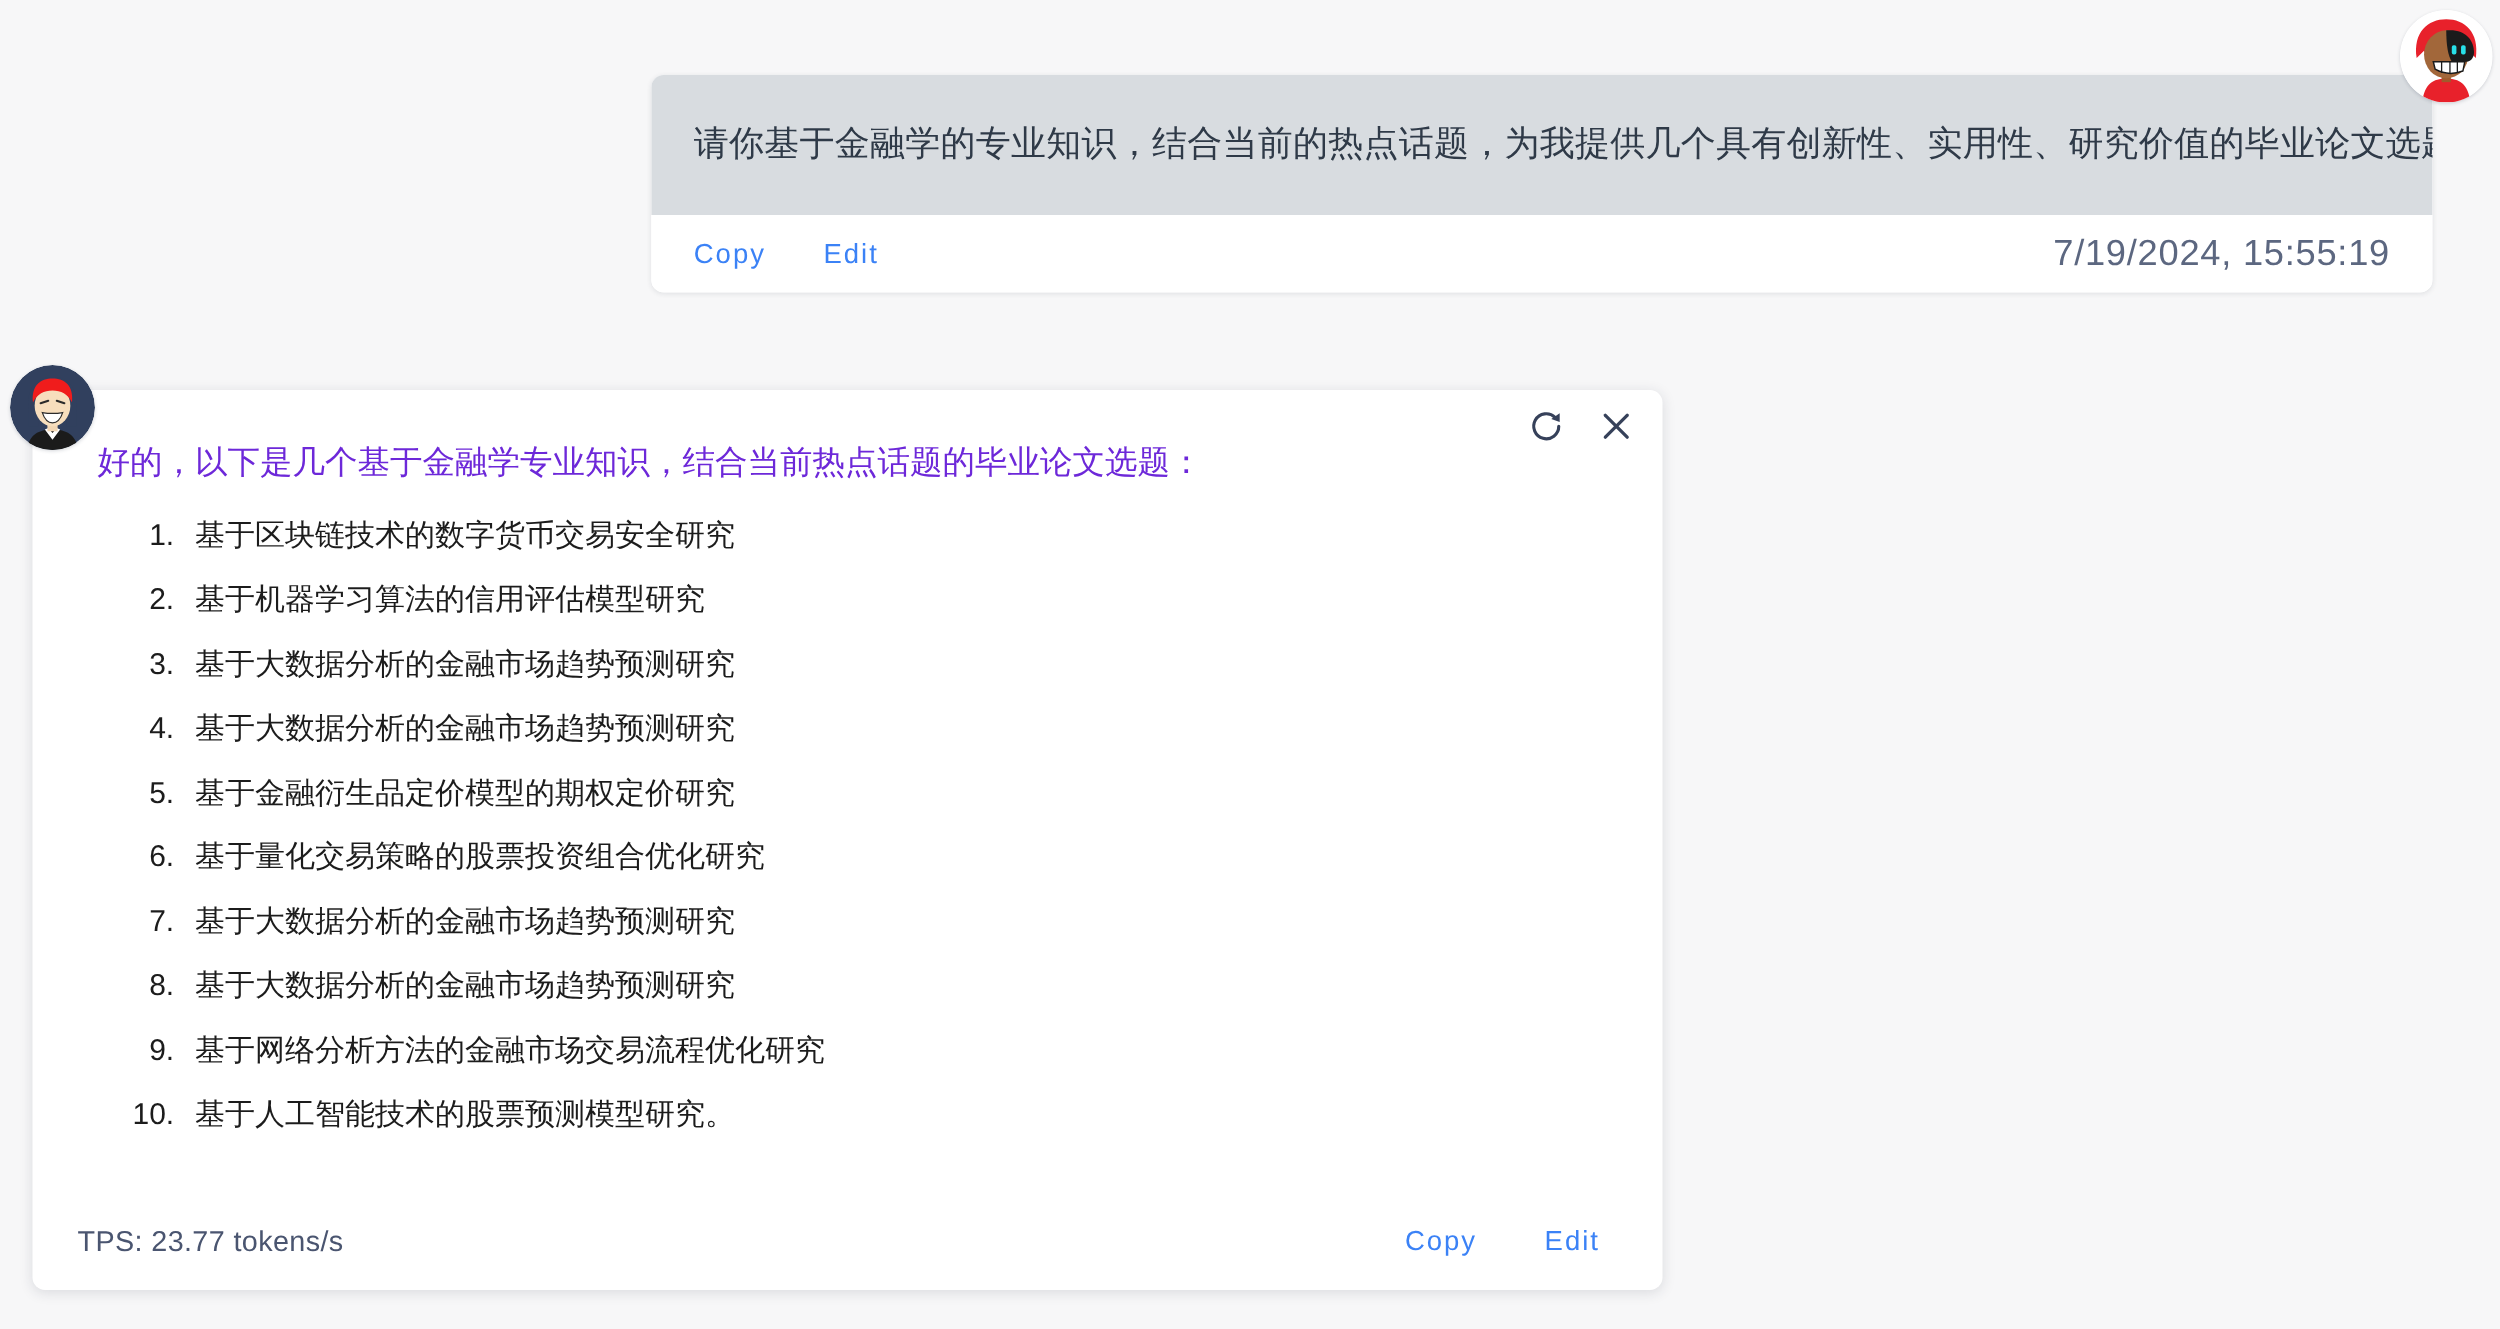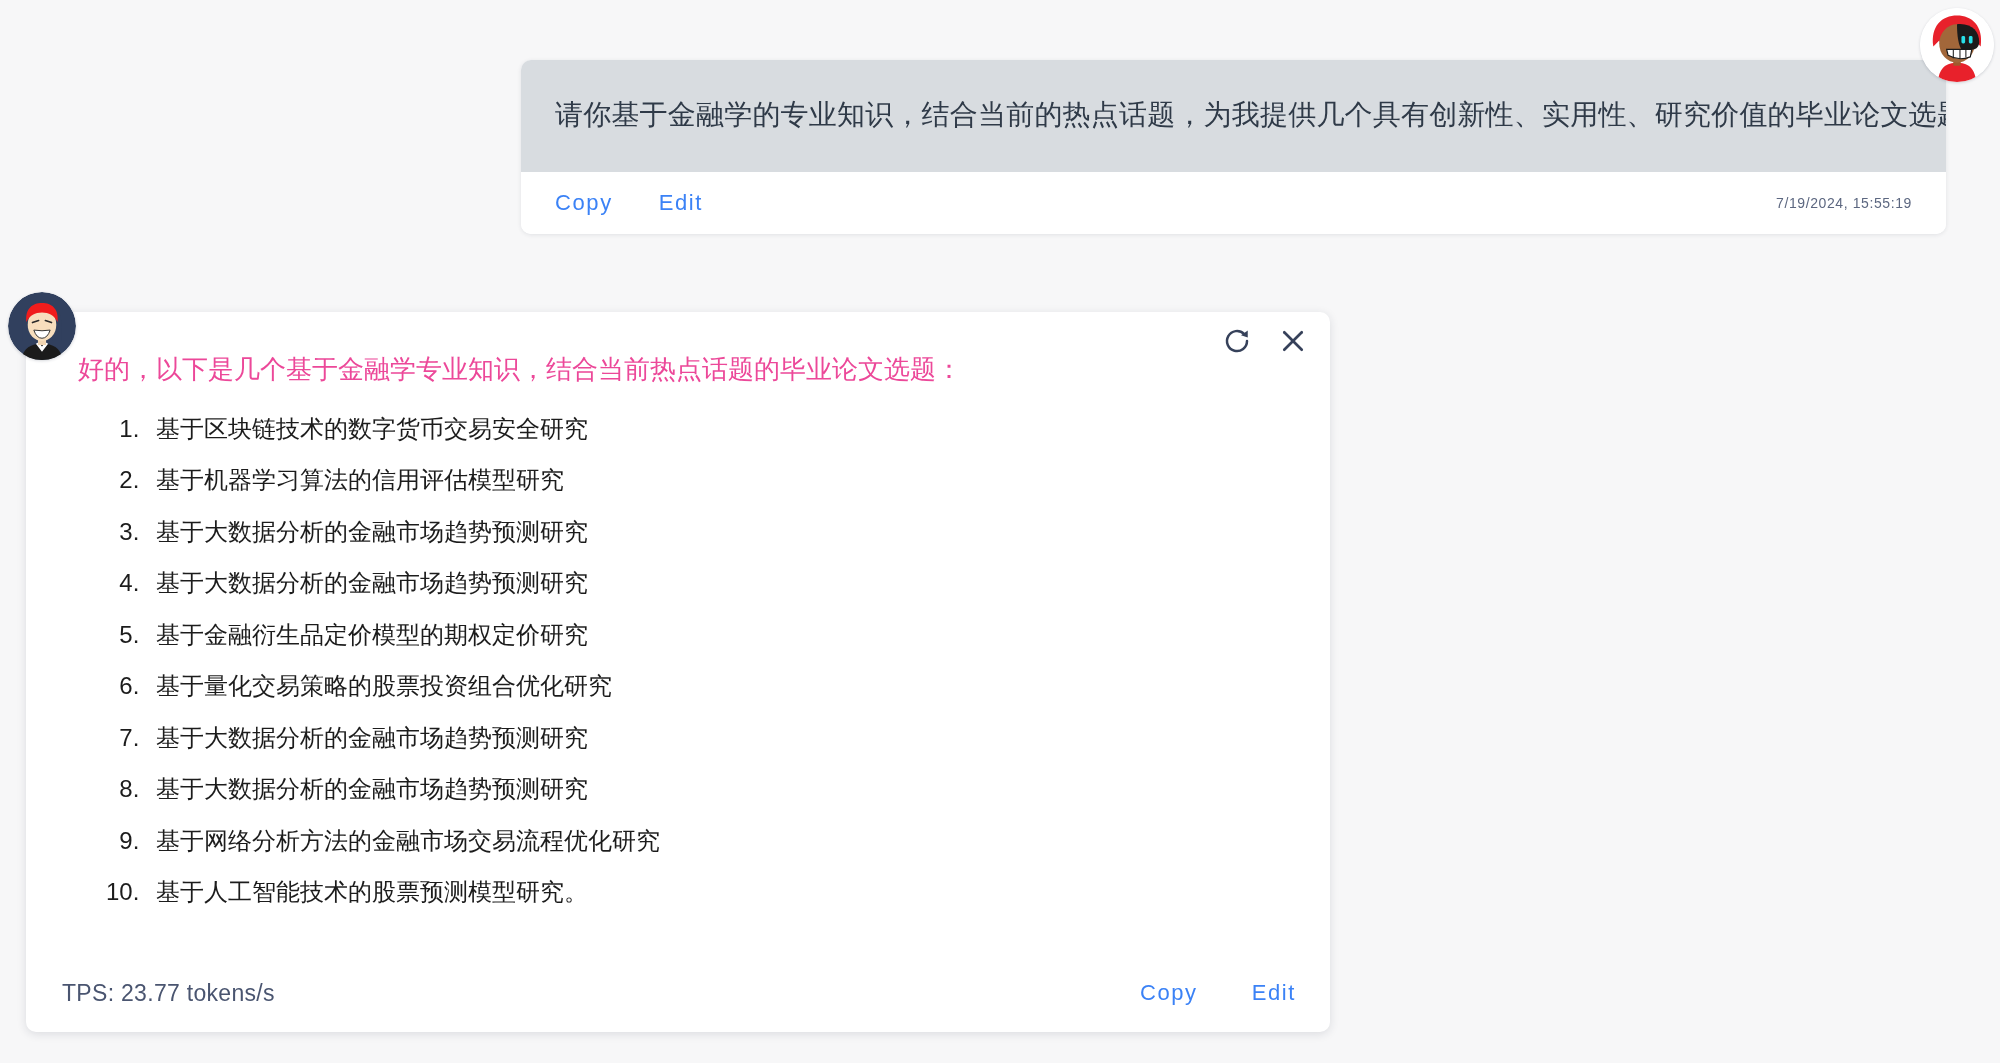--- a/index.html
+++ b/index.html
@@ -62,21 +62,21 @@
   .act-link {
     font-size: 22px;
     color: #3b82f6;
     letter-spacing: 1.6px;
     margin-right: 46px;
     cursor: pointer;
     user-select: none;
   }
   .timestamp {
     margin-left: auto;
-    font-size: 14px;
+    font-size: 29px;
     color: #5c6780;
     letter-spacing: 0.6px;
   }
 
   
   .avatar {
     position: absolute;
     border-radius: 50%;
     overflow: hidden;
     background: #ffffff;
@@ -131,21 +131,21 @@
     position: absolute;
     left: 0; right: 0;
     top: 0;
     bottom: 78px;
     padding: 38px 40px 0 34px;
     overflow: hidden;
   }
   .intro {
     font-size: 26px;
     line-height: 1.5;
-    color: #ec4899;
+    color: #6d28d9;
     margin: 0 0 22px 0;
     padding-left: 18px;
   }
   ol.topics {
     margin: 0;
     padding: 0 0 0 86px;
     list-style-position: outside;
   }
   ol.topics li {
     font-size: 24px;
@@ -153,21 +153,21 @@
     color: #1c1c1c;
     margin-bottom: 15px;
     padding-left: 10px;
   }
   ol.topics li::marker {
     color: #1c1c1c;
   }
 
   .card-footer {
     position: absolute;
-    left: 0; right: 0;
+    left: 0; right: 16px;
     bottom: 0;
     height: 78px;
     display: flex;
     align-items: center;
     padding: 0 34px 0 36px;
   }
   .tps {
     font-size: 23px;
     color: #4a5570;
     letter-spacing: 0.3px;

